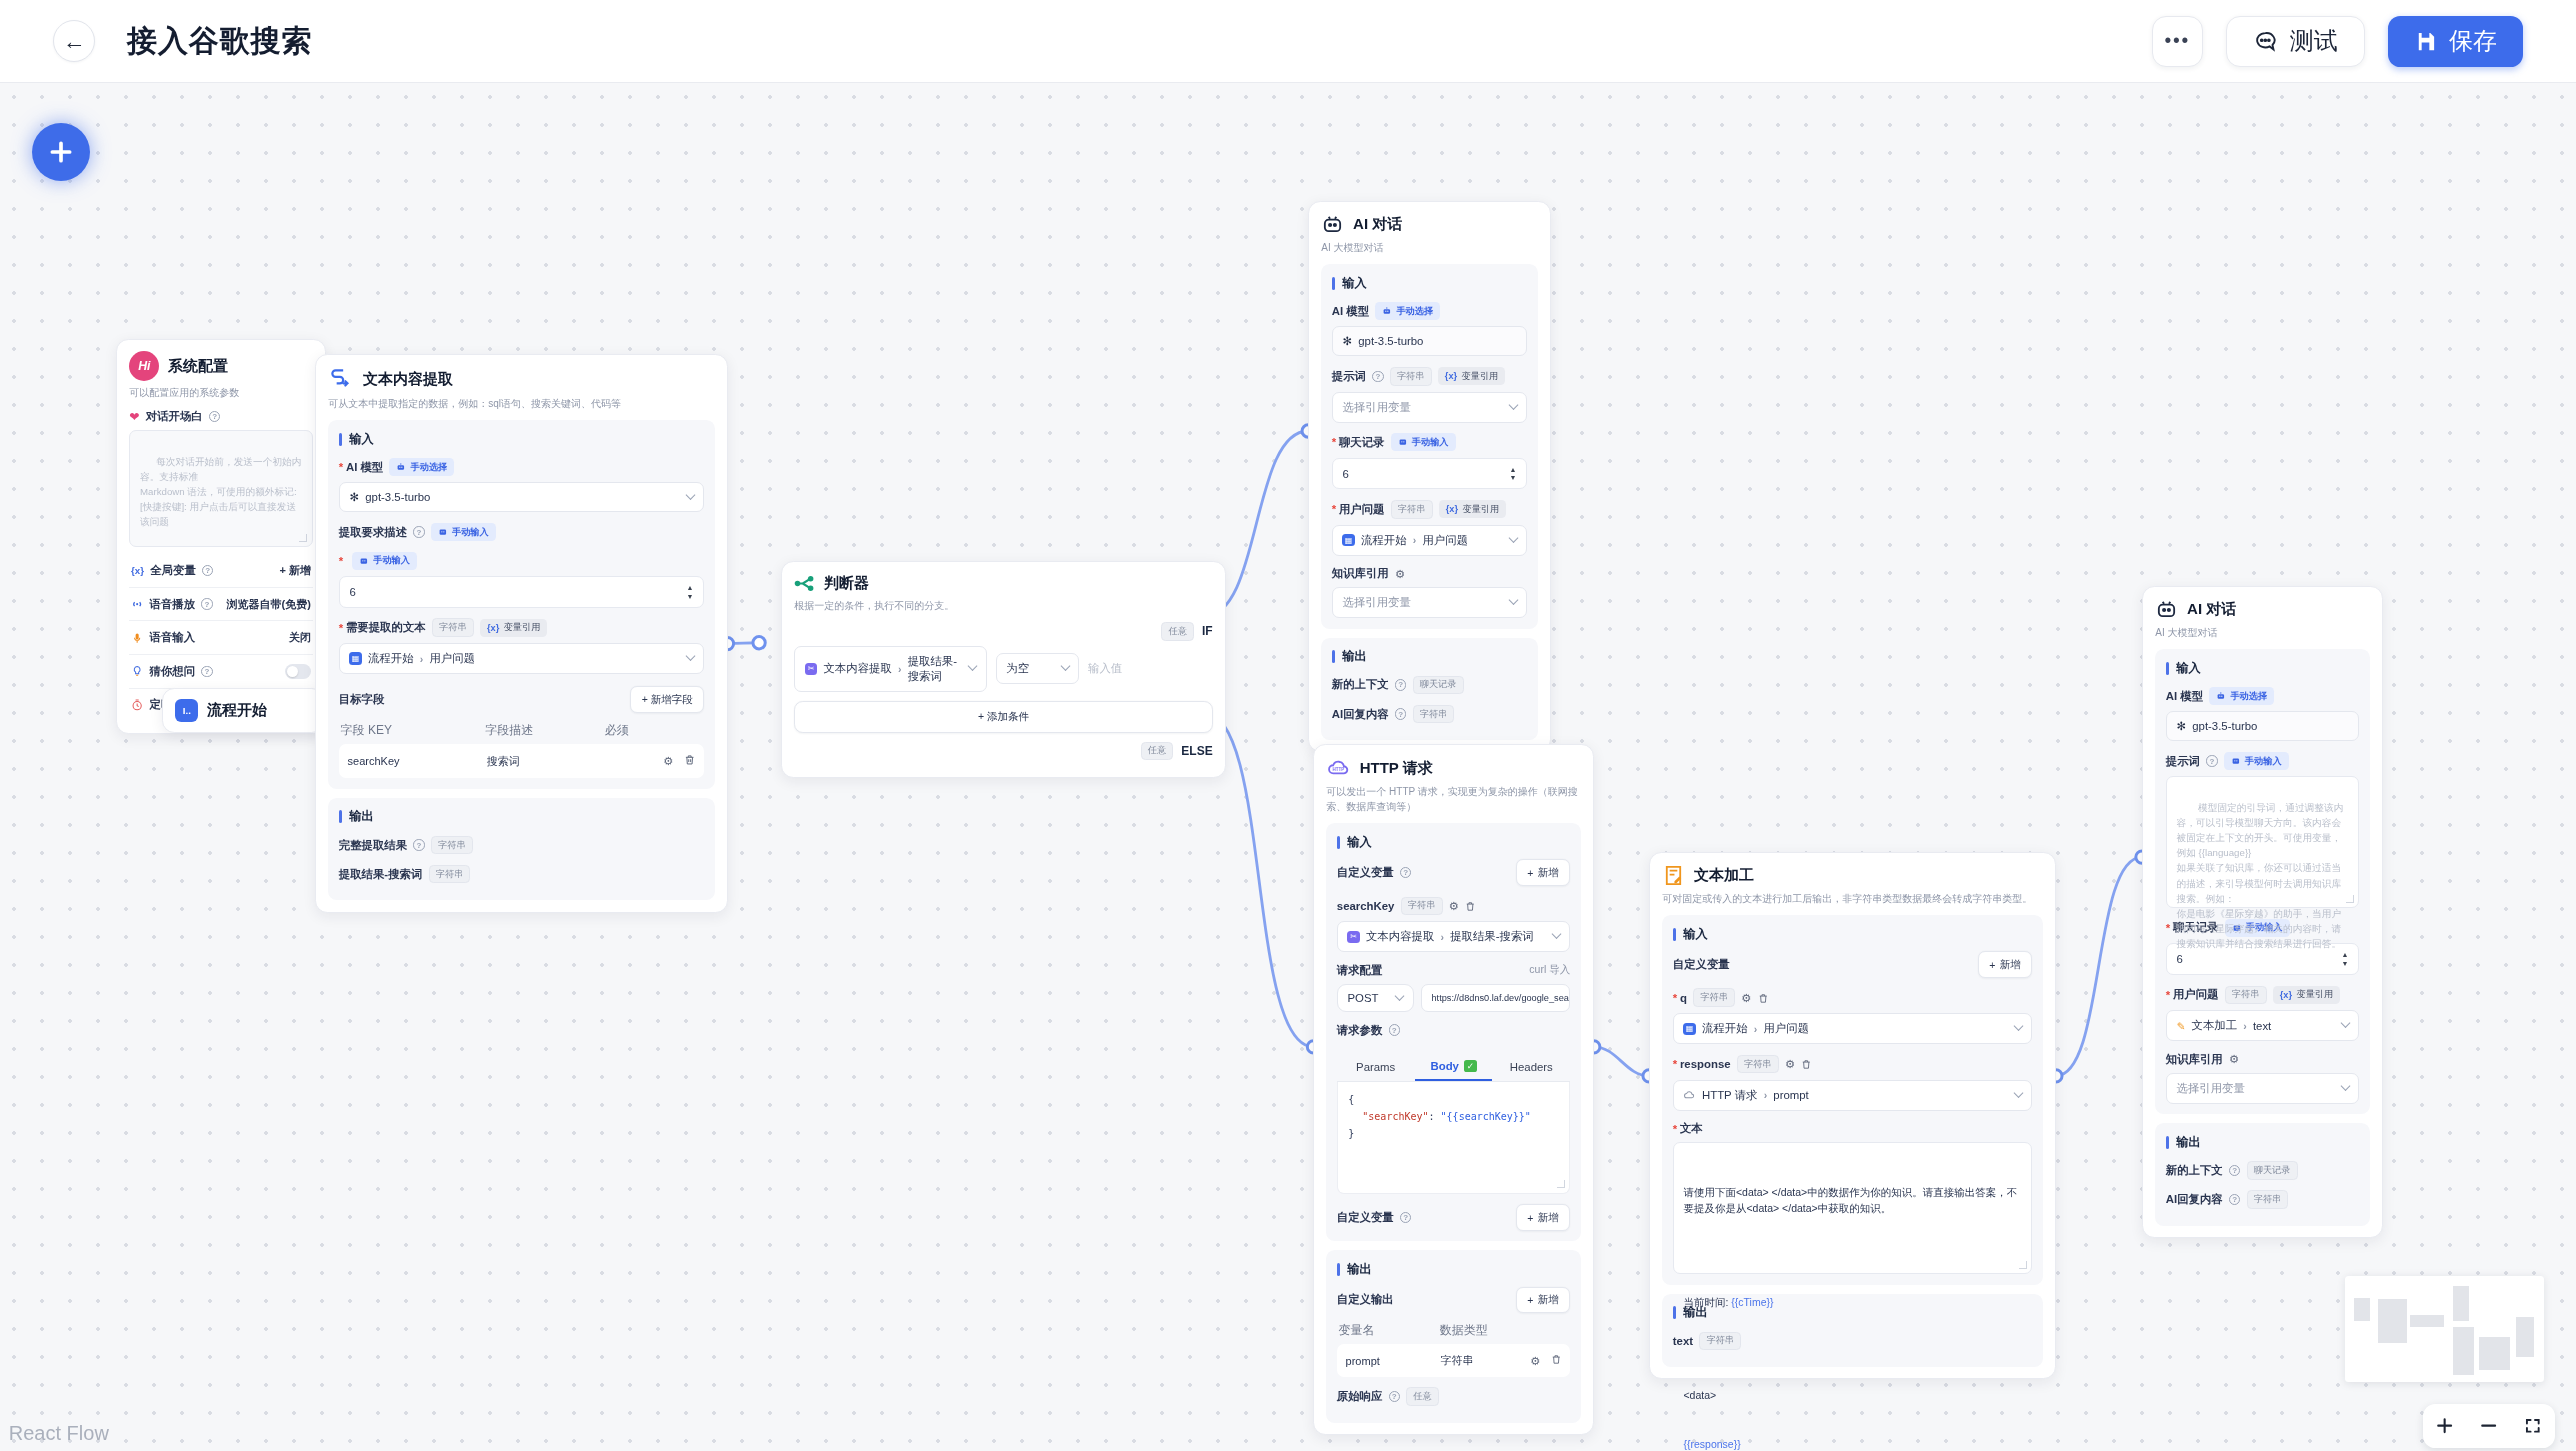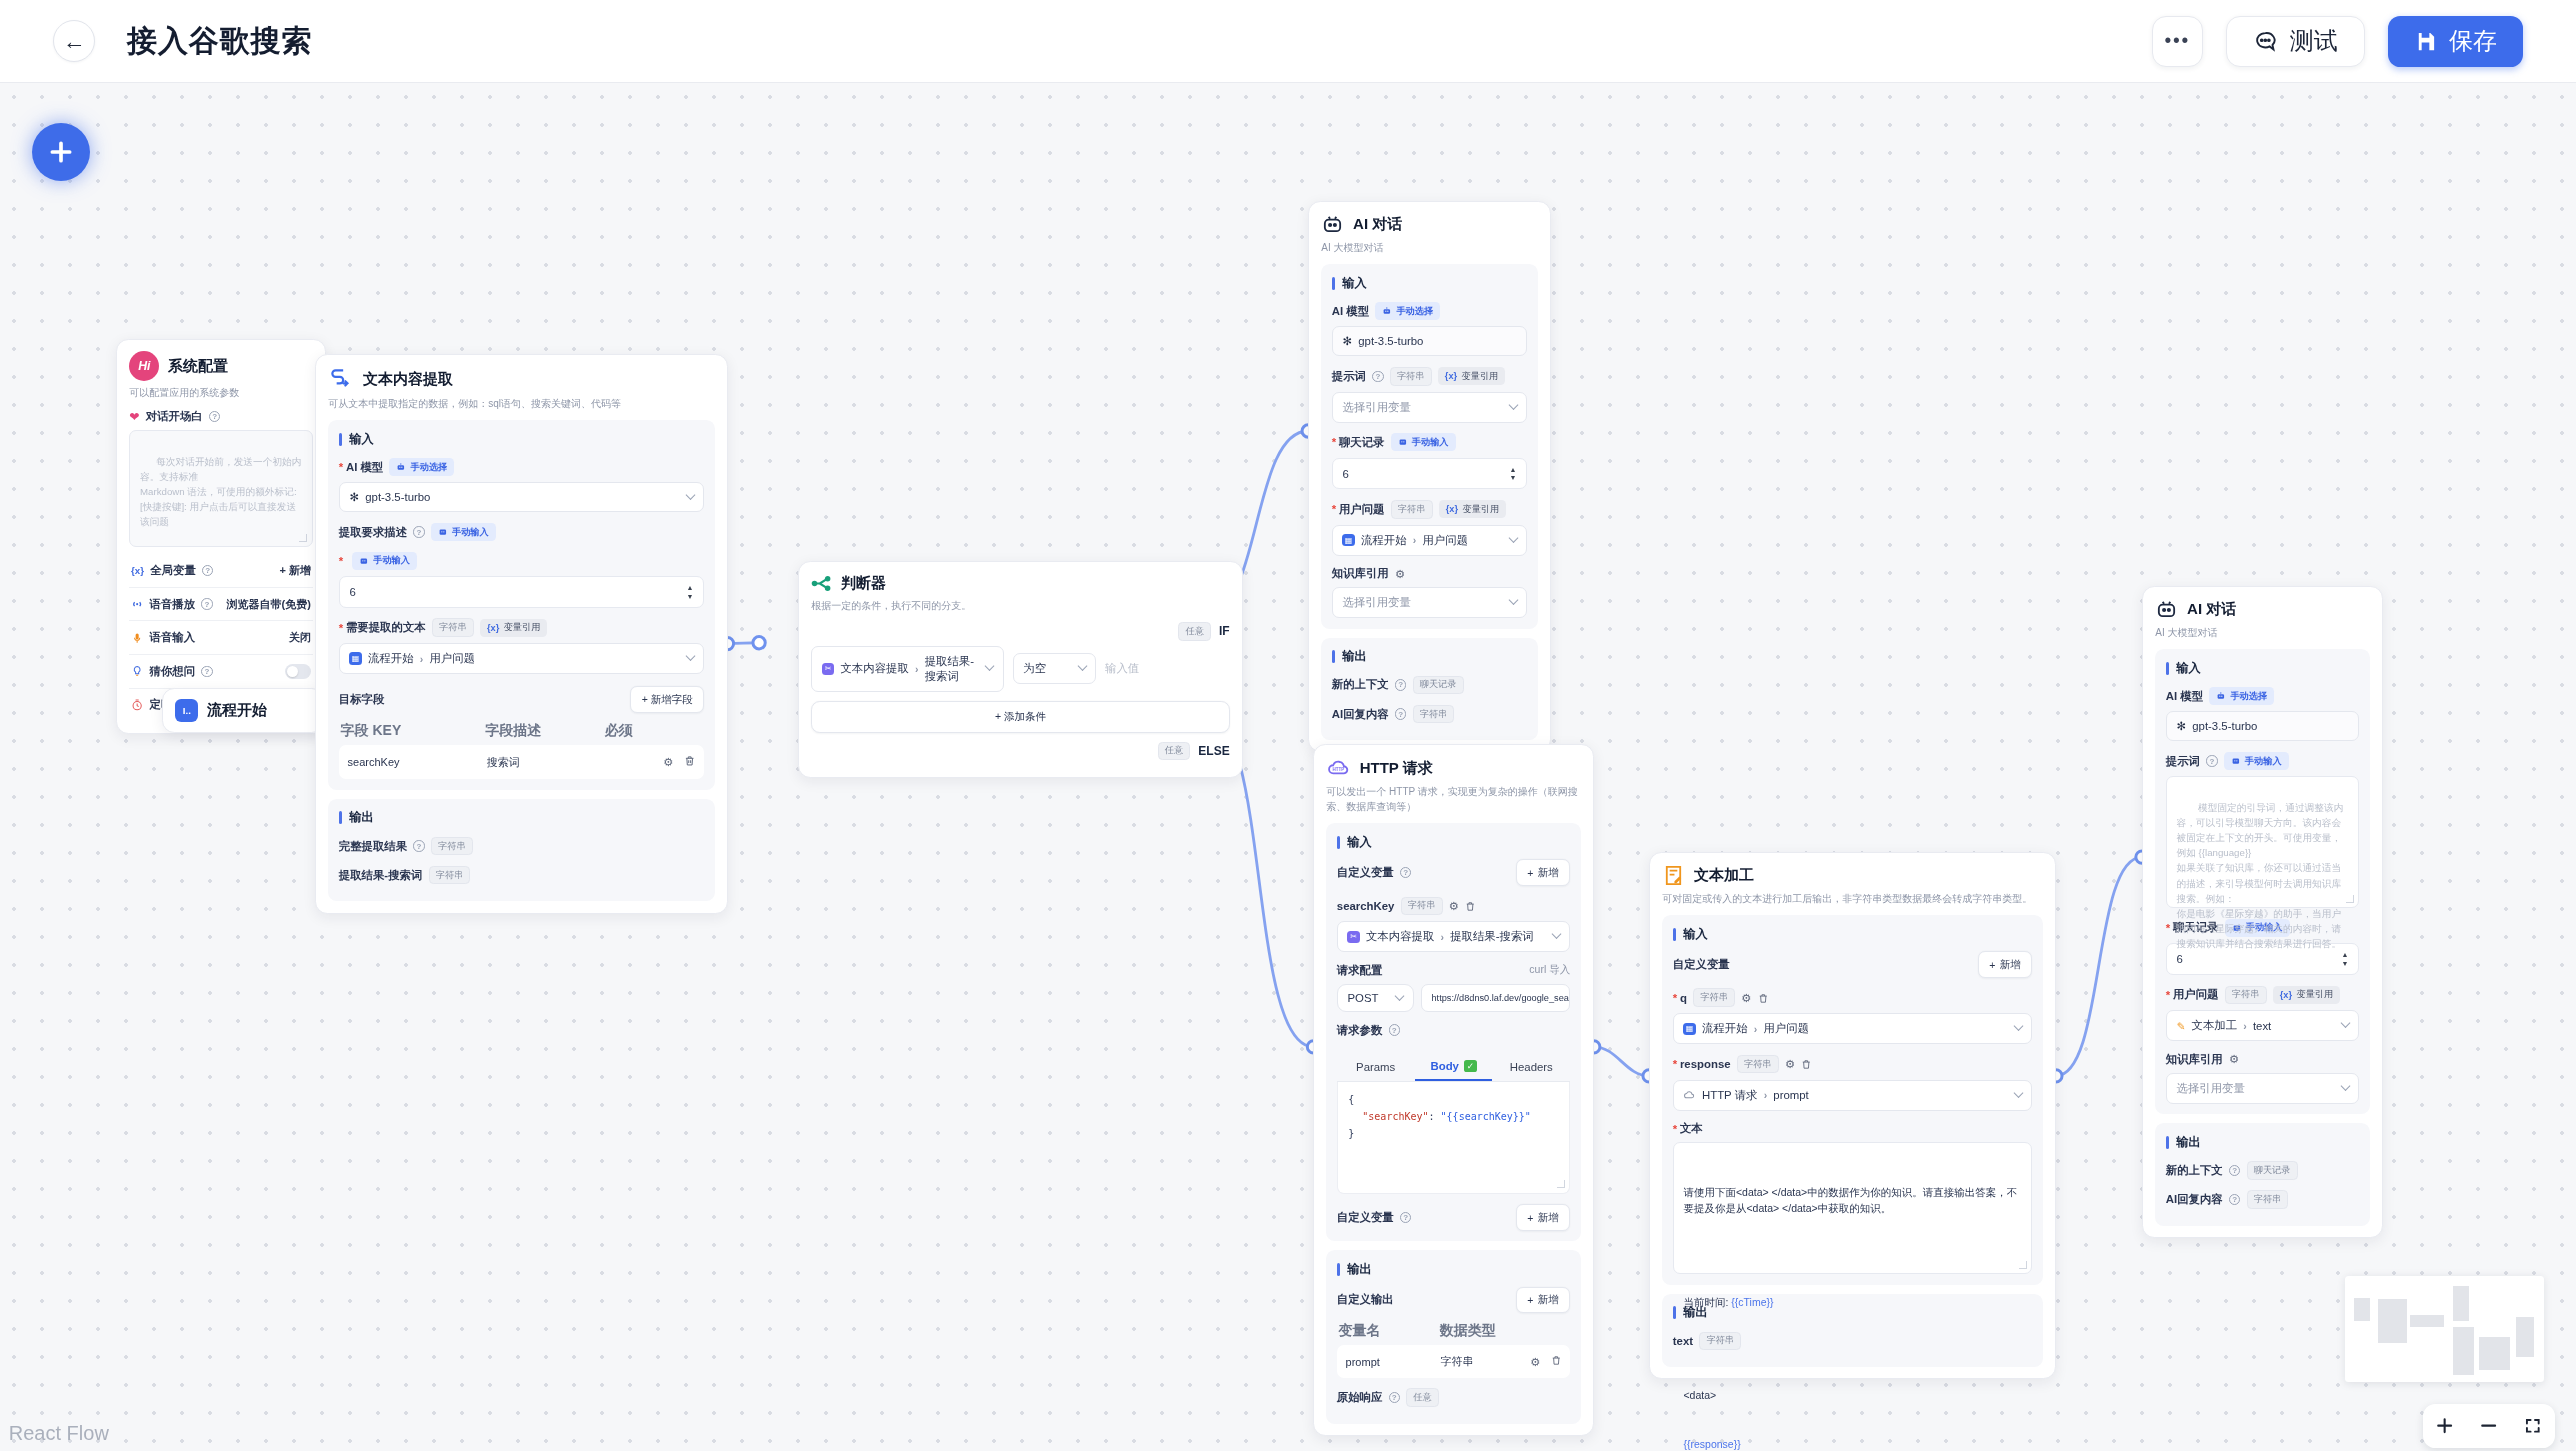--- a/index.html
+++ b/index.html
@@ -46,21 +46,21 @@
   .tarea { position:relative; background:#fff; border:0.9px solid #e6e9f0; border-radius:7px; padding:8px 9.7px; font-size:10.5px; color:#2a3550; line-height:1.55; white-space:pre-wrap; }
   .tarea.grey { background:#f8f9fb; }
   .tarea .phtext { color:#b9bfcb; }
   .resize { position:absolute; right:4.4px; bottom:4.4px; width:8px; height:8px; border-right:1.8px solid #c6ccd8; border-bottom:1.8px solid #c6ccd8; opacity:.8; }
   .numbox { display:flex; align-items:center; background:#fff; border:0.9px solid #e6e9f0; border-radius:7px; padding:7px 9.7px; font-size:11.4px; color:#2a3550; }
   .stepper { margin-left:auto; display:flex; flex-direction:column; gap:1.8px; color:#39414f; font-size:7px; line-height:1; }
   .btn-light { display:inline-flex; align-items:center; gap:4.4px; border:0.9px solid #e4e7ee; border-radius:7px; background:#fff; font-size:10.5px; color:#2a3550; padding:5.3px 10.5px; box-shadow:0 0.9px 1.8px rgba(20,30,50,.05); cursor:pointer; white-space:nowrap;text-align:right; }
   .hrow { display:flex; justify-content:space-between; align-items:center; }
   .mini-ic { width:12.3px; height:12.3px; border-radius:3.5px; display:inline-flex; align-items:center; justify-content:center; font-size:8px; color:#fff; flex:0 0 auto; }
   .gear { color:#5b6478; font-size:11.4px; cursor:pointer; }
-  .tbl-hd { display:flex; font-size:14px; color:#6d7689; margin:8.8px 1.8px 5.3px; font-weight:700; }
+  .tbl-hd { display:flex; font-size:12px; color:#6d7689; margin:8.8px 1.8px 5.3px; font-weight:400; }
   .tbl-row { display:flex; align-items:center; background:#fff; border-radius:7px; padding:8.8px 1.8px; font-size:11px; color:#2a3550; }
   .sys-row { display:flex; align-items:center; gap:6.2px; font-size:11.4px; color:#2a3550; padding:8.8px 1.8px; border-top:0.9px solid #eef0f4; font-weight:600; }
   .sys-val { margin-left:auto; font-weight:600; color:#2a3550; font-size:11px; }
   .toggle { margin-left:auto; width:26px; height:15px; border-radius:8px; background:#e4e7ee; position:relative; cursor:pointer; }
   .toggle::after { content:""; position:absolute; left:1.8px; top:1.8px; width:11.4px; height:11.4px; border-radius:50%; background:#fff; box-shadow:0 0.9px 1.8px rgba(0,0,0,.15); }
   .tabs { display:flex; border-bottom:0.9px solid #e7eaf0; margin-top:15px; }
   .tab { flex:1; text-align:center; font-size:11.4px; color:#3a4255; padding:7px 0; cursor:pointer; display:flex; align-items:center; justify-content:center; gap:5.3px; }
   .tab.active { color:#2f5fe0; font-weight:700; border-bottom:2.2px solid #2f5fe0; }
   .checksq { width:12.3px; height:12.3px; border-radius:2.6px; background:#45b94c; color:#fff; font-size:8.8px; display:inline-flex; align-items:center; justify-content:center; }
   .code { background:#fff; border:0.9px solid #eceef3; border-top:none; border-radius:0 0 7px 7px; padding:8.8px 10.5px; font-family:"DejaVu Sans Mono","Liberation Mono",monospace; font-size:10px; line-height:1.7; height:112px; position:relative; color:#1d2840; }
@@ -308,21 +308,21 @@
           <span class="qicon">?</span>
           <span class="badge">字符串</span>
         </div>
       <div class="frow" style="font-weight:600;">
           <span>提取结果-搜索词</span>
           <span class="badge">字符串</span>
         </div>
     </div>
   </div>
 
-  <div class="node" style="left:798px; top:478px; width:445px;">
+  <div class="node" style="left:781px; top:478px; width:445px;">
     <div class="node-hd">
       <svg class="node-ic" viewBox="0 0 24 24" fill="none" stroke="#18a07a" stroke-width="2.4" style="width:21px;height:21px;">
           <path d="M4 12h6 M10 12l8-5 M10 12l8 5"></path>
           <circle cx="4" cy="12" r="2" fill="#18a07a"></circle>
           <circle cx="19" cy="6.5" r="2" fill="#18a07a"></circle>
           <circle cx="19" cy="17.5" r="2" fill="#18a07a"></circle>
         </svg>
       <span class="node-title">判断器</span>
     </div>
     <div class="node-sub">根据一定的条件，执行不同的分支。</div>

